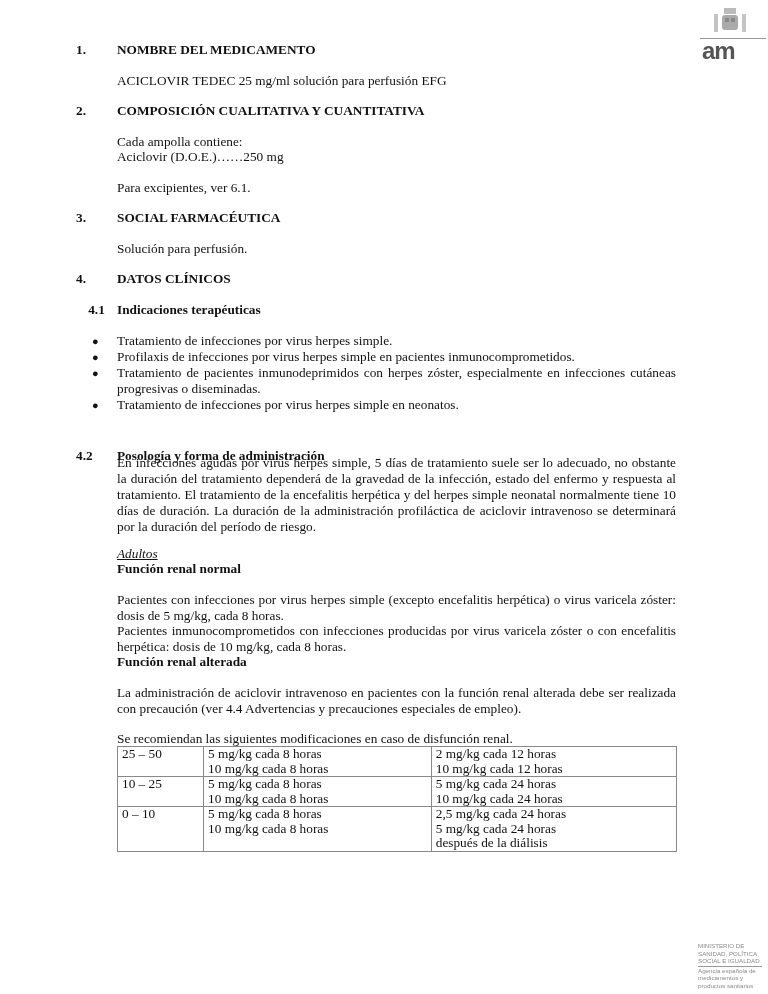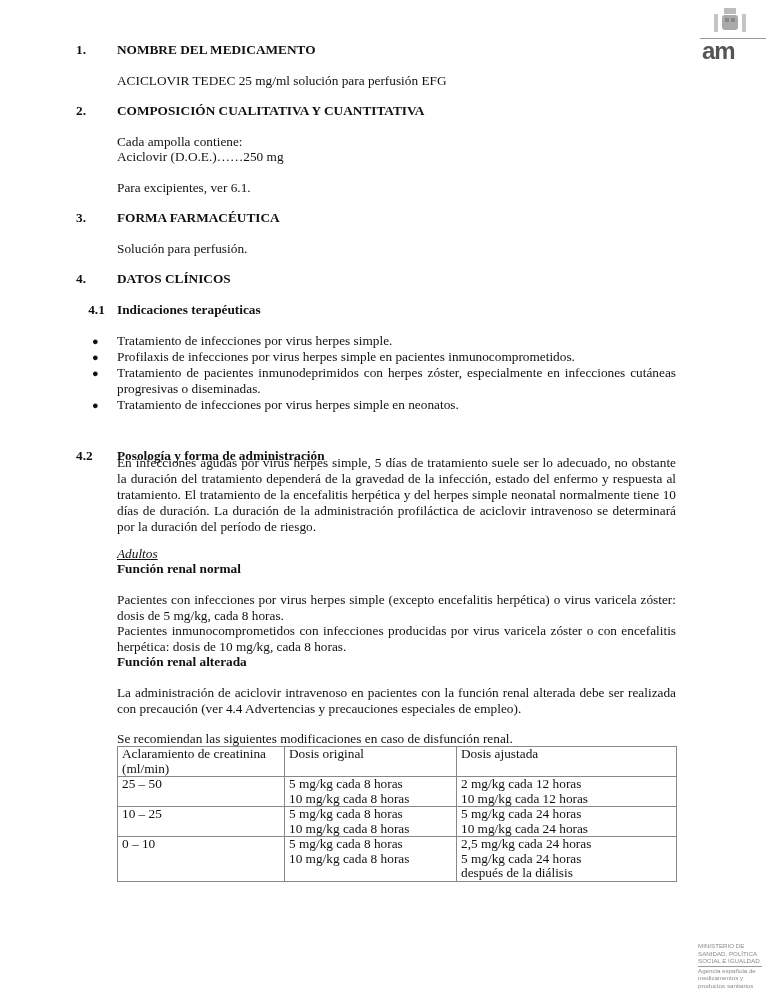--- a/index.html
+++ b/index.html
@@ -46,21 +46,21 @@
 <div class="h1" style="top:42px;">NOMBRE DEL MEDICAMENTO</div>
 <div class="p" style="top:73px;">ACICLOVIR TEDEC 25 mg/ml solución para perfusión EFG</div>
 
 <div class="num" style="top:103px;">2.</div>
 <div class="h1" style="top:103px;">COMPOSICIÓN CUALITATIVA Y CUANTITATIVA</div>
 <div class="p" style="top:134px;">Cada ampolla contiene:</div>
 <div class="p" style="top:149px;">Aciclovir (D.O.E.)……250 mg</div>
 <div class="p" style="top:180px;">Para excipientes, ver 6.1.</div>
 
 <div class="num" style="top:210px;">3.</div>
-<div class="h1" style="top:210px;">FORMA FARMACÉUTICA</div>
+<div class="h1" style="top:210px;">SOCIAL FARMACÉUTICA</div>
 <div class="p" style="top:241px;">Solución para perfusión.</div>
 
 <div class="num" style="top:271px;">4.</div>
 <div class="h1" style="top:271px;">DATOS CLÍNICOS</div>
 
 <div class="sub" style="top:302px;text-align:center;">
   <span class="n">4.1</span><span>Indicaciones terapéuticas</span>
 </div>
 <ul class="bullets" style="top:333px;">
   <li>
@@ -90,25 +90,20 @@
 <div class="p" style="top:561px;font-weight:bold;">Función renal normal</div>
 <div class="p just" style="top:592px;">Pacientes con infecciones por virus herpes simple (excepto encefalitis herpética) o virus varicela zóster: dosis de 5 mg/kg, cada 8 horas.</div>
 <div class="p just" style="top:623px;">Pacientes inmunocomprometidos con infecciones producidas por virus varicela zóster o con encefalitis herpética: dosis de 10 mg/kg, cada 8 horas.</div>
 
 <div class="p" style="top:654px;font-weight:bold;">Función renal alterada</div>
 <div class="p just" style="top:685px;">La administración de aciclovir intravenoso en pacientes con la función renal alterada debe ser realizada con precaución (ver 4.4 Advertencias y precauciones especiales de empleo).</div>
 <div class="p" style="top:731px;">Se recomiendan las siguientes modificaciones en caso de disfunción renal.</div>
 
 <table class="dose">
   <tbody>
-      <tr>
-    <td class="c1" style="height:29px;">Aclaramiento de creatinina (ml/min)</td>
-    <td class="c2">Dosis original</td>
-    <td>Dosis ajustada</td>
-  </tr>
   <tr>
     <td>25 – 50</td>
     <td>
       <div>5 mg/kg cada 8 horas</div>
       <div>10 mg/kg cada 8 horas</div>
     </td>
     <td>
       <div>2 mg/kg cada 12 horas</div>
       <div>10 mg/kg cada 12 horas</div>
     </td>

